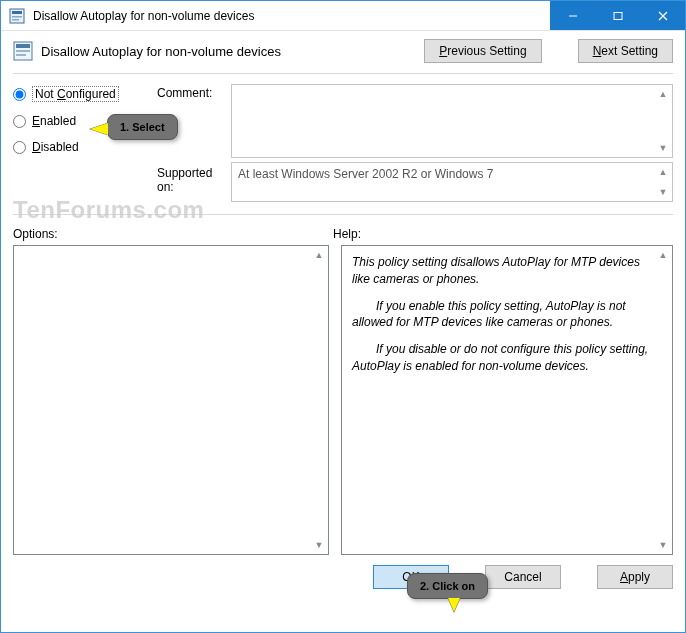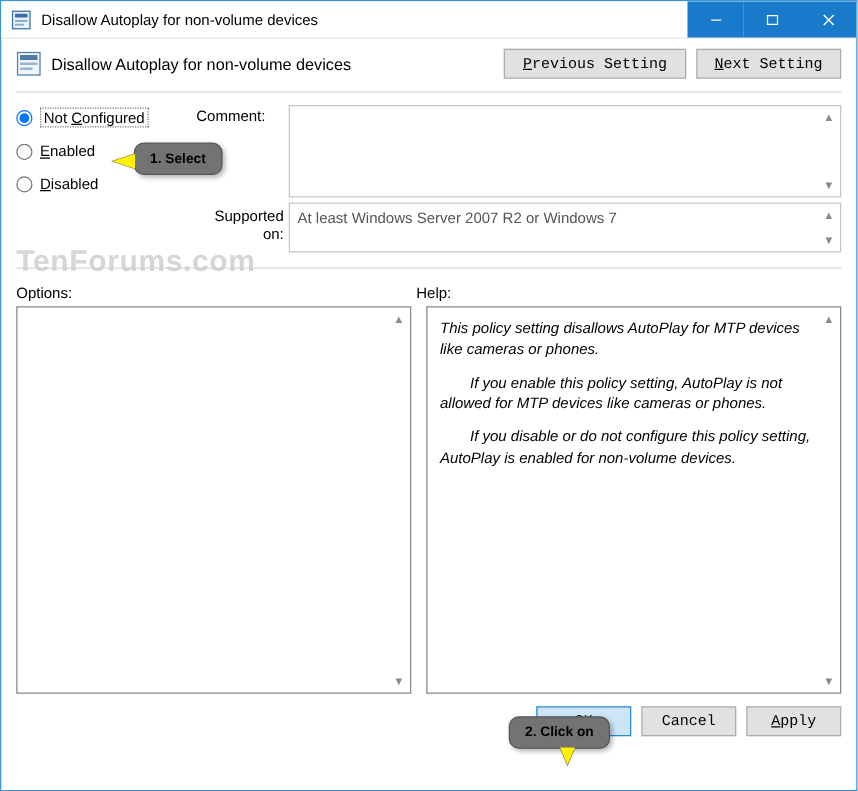--- a/index.html
+++ b/index.html
@@ -45,26 +45,27 @@
   .header-row .hdr-icon {
     width: 20px; height: 20px;
     display: flex; align-items: center; justify-content: center;
   }
   .header-row .hdr-title { flex: 1; font-size: 13px; }
   .nav-btns { display: flex; gap: 8px; }
   .btn {
     background: #e1e1e1;
     border: 1px solid #adadad;
     padding: 4px 14px;
-    font-family: Liberation Mono, monospace;
+    font-family: Liberation Sans, sans-serif;
     font-size: 12px;
     cursor: pointer;
     min-width: 94px;
     height: 24px;
     line-height: 14px;
+    margin-left: 28px;
   }
   .mnemonic { text-decoration: underline; }
   hr.sep { border: none; border-top: 1px solid #d9d9d9; margin: 6px 0 10px 0; }
 
   .top-grid {
     display: grid;
     grid-template-columns: 140px 70px 1fr;
     gap: 4px 4px;
     align-items: start;
   }
@@ -234,23 +235,23 @@
       <label class="radio-row">
         <input type="radio" name="state" style="">
         <span><span class="mnemonic">D</span><span>isabled</span></span>
       </label>
     </div>
     <div style="padding-top:2px;">Comment:</div>
     <div class="comment-box">
       <span class="scroll-arrow top">▲</span>
       <span class="scroll-arrow bot">▼</span>
     </div>
-    <div style="text-align:right; padding-top:4px;">Supported on:</div>
+    <div style="padding-top:4px;">Supported on:</div>
     <div class="supported-box">
-      <span>At least Windows Server 2007 R2 or Windows 7</span>
+      <span>At least Windows Server 2002 R2 or Windows 7</span>
       <span class="scroll-arrow top">▲</span>
       <span class="scroll-arrow bot">▼</span>
     </div>
   </div>
 
   <hr class="sep" style="margin-top:12px;">
 
   <div class="mid-labels">
     <div class="opt">Options:</div>
     <div>Help:</div>

